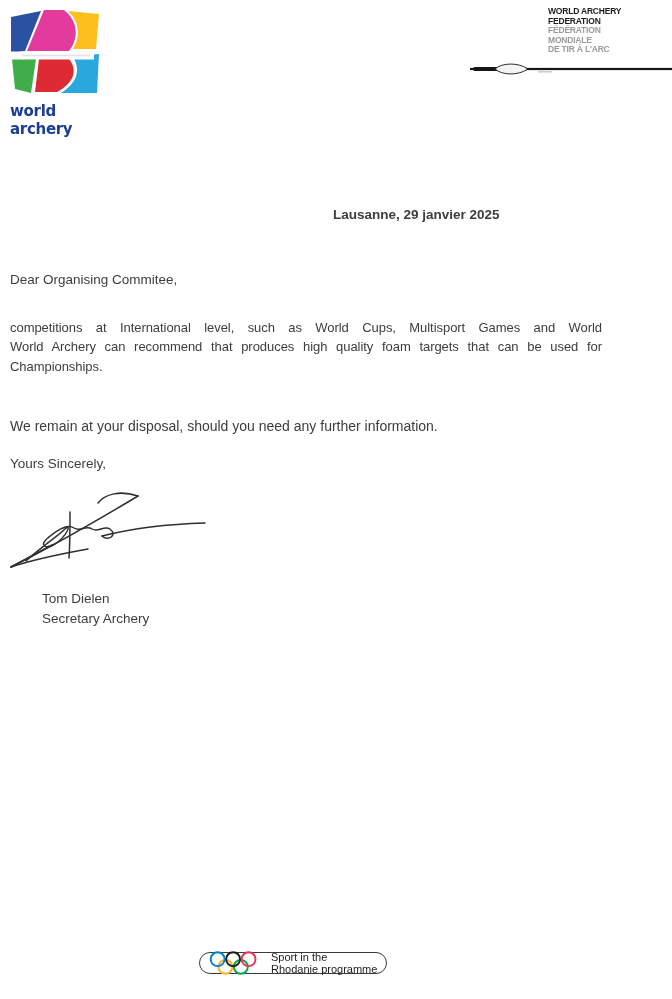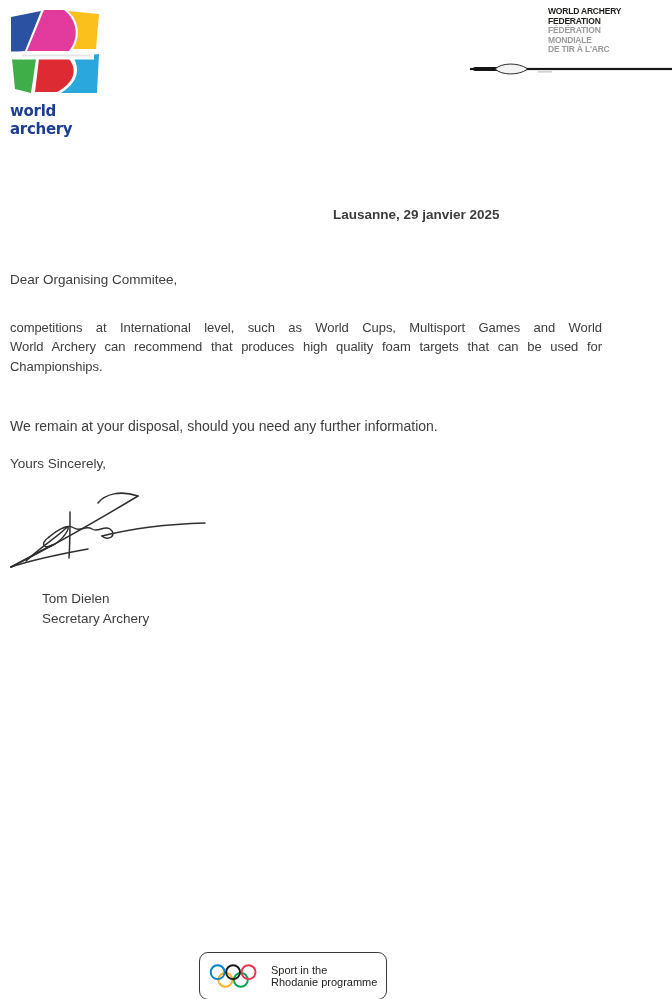--- a/index.html
+++ b/index.html
@@ -34,22 +34,22 @@
     font-size:13px; line-height:19.3px; letter-spacing:-0.05px;
   }
   .jline { text-align:justify; text-align-last:justify; }
   .jline.last { text-align-last:left; }
   .closing-line { position:absolute; left:10px; top:418px; font-size:14px; }
   .valediction { position:absolute; left:10px; top:456px; font-size:13.5px; }
   .signature-wrap { position:absolute; left:8px; top:484px; width:212px; height:92px; }
   .signer-block { position:absolute; left:10px; top:589px; font-size:13.5px; line-height:19.5px;margin-left:32px; }
   
   .olympic-badge {
-    position:absolute; left:199px; top:952px; width:188px; height:48px;
-    border:1.5px solid #3a3a3a; border-radius:9px; box-sizing:border-box;
+    position:absolute; left:199px; top:952px; width:188px; height:22px;
+    border:1.5px solid #3a3a3a; border-radius:16px; box-sizing:border-box;
     display:flex; align-items:center; background:#fff;
   }
   .rings-wrap { margin-left:8px; width:56px; height:29px; flex:0 0 auto; }
   .badge-text { margin-left:7px; font-size:11px; line-height:12.5px; color:#1d1d1b; }
 </style>
 </head>
 <body>
 
 <div class="page">
 

